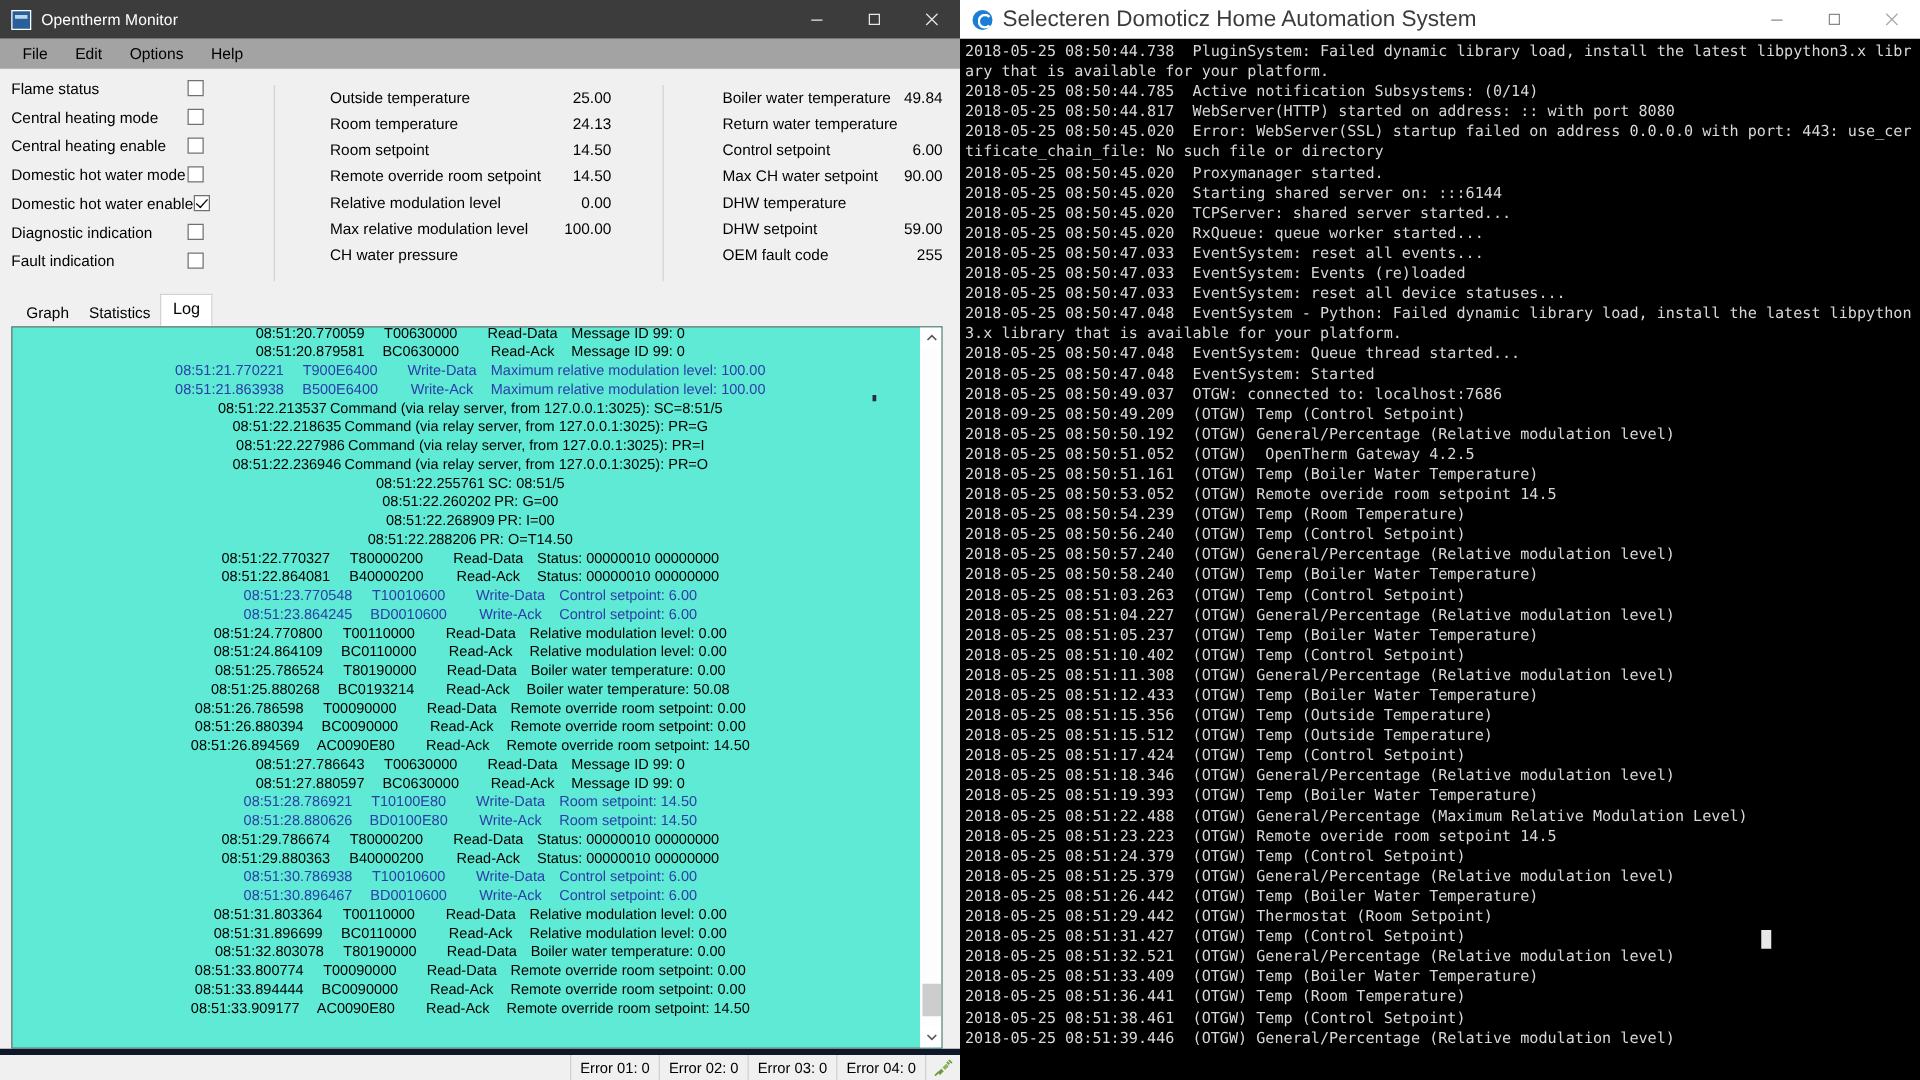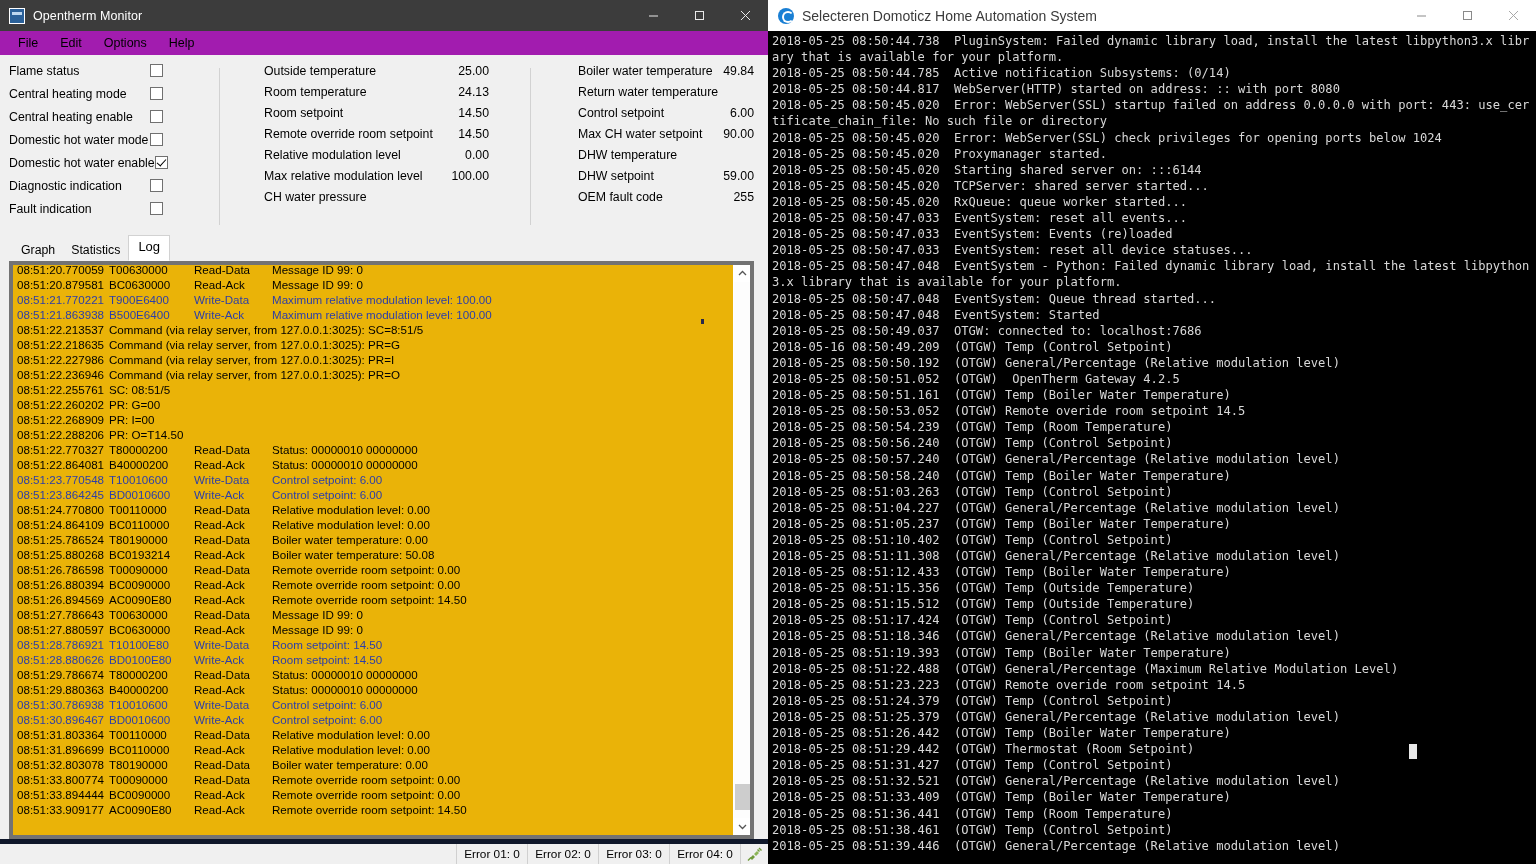--- a/index.html
+++ b/index.html
@@ -31,21 +31,21 @@
   }
   #otm-title-text { font-size: 12.5px; letter-spacing: .1px; }
   #otm-winbtns { margin-left: auto; display: flex; height: 31px; }
   #otm-winbtns .wb {
     width: 46px; height: 31px; display: flex; align-items: center; justify-content: center;
     color: #e8e8e8; font-size: 12px; line-height: 1;
   }
   .wb svg { display: block; }
 
   #otm-menubar {
-    height: 25px; background: #a21caf; display: flex; align-items: center;
+    height: 25px; background: #a3a3a3; display: flex; align-items: center;
     padding-left: 7px; flex: 0 0 25px; border-bottom: 1px solid #f0f0f0;
   }
   #otm-menubar .mi {
     font-size: 12.5px; color: #000; padding: 3px 11px;
   }
 
   
   #otm-info {
     display: flex; padding: 8px 0 6px 0; flex: 0 0 auto; height: 181px;
     background: #f0f0f0;
@@ -65,21 +65,21 @@
   .flagrow .flabel { flex: 1 1 auto; white-space: nowrap; }
   .cbox {
     width: 13px; height: 13px; border: 1px solid #707070; background: #fff;
     margin-right: 56px; position: relative; flex: none;
   }
   .cbox.checked:after {
     content: ""; position: absolute; left: 3px; top: 0px; width: 4px; height: 8px;
     border: solid #000; border-width: 0 1.6px 1.6px 0; transform: rotate(42deg);
   }
   .vrow {
-    display: flex; align-items: flex-start; height: 21px; font-size: 12.3px; color: #000;
+    display: flex; align-items: flex-end; height: 21px; font-size: 12.3px; color: #000;
   }
   .vrow .vlabel { white-space: nowrap; }
   .vrow .vval { margin-left: auto; text-align: right; white-space: nowrap; }
   #col-mid .vrow { padding-left: 45px; padding-right: 41px; }
   #col-right .vrow { padding-left: 48px; padding-right: 14px; }
 
   
   #otm-tabs {
     display: flex; align-items: flex-end; padding-left: 13px; height: 24px;
     flex: 0 0 24px; background: #f0f0f0;
@@ -88,23 +88,24 @@
     font-size: 12.3px; color: #000; padding: 3px 7px 4px 7px; line-height: 1.15;
     background: #f0f0f0; border: 1px solid transparent; position: relative; top: 1px;
   }
   .tab.active {
     background: #ffffff; border: 1px solid #d2d2d2; border-bottom-color: #ffffff;
     padding: 4px 9px 5px 9px; top: 0px; font-size: 13px;
   }
 
   
   #otm-logwrap {
-    margin: 0 14px 0 9px; flex: 1 1 auto; background: #eab308;
-    border: 4px solid #737373; position: relative; overflow: hidden;
+    margin: 0 14px 0 9px; flex: 1 1 auto; background: #5eead4;
+    border: 1px solid #737373; position: relative; overflow: hidden;
     display: flex;
+    text-align: center;
   }
   #otm-loglist {
     flex: 1 1 auto; padding: 1px 0 0 4px; overflow: hidden; position: relative;
   }
   .logline {
     font-size: 11.6px; line-height: 15px; white-space: pre; color: #000;
     font-family: "Liberation Sans", sans-serif;
   }
   .logline.blue { color: #2c3ea8; }
   .logline .c-time { display: inline-block; width: 92px; }
@@ -157,21 +158,21 @@
     height: 31px; flex: 0 0 31px; background: #ffffff; display: flex; align-items: center;
   }
   #dom-titlebar .dicon {
     width: 16px; height: 16px; margin-left: 10px; margin-right: 8px; border-radius: 50%;
     background: #1a7fd4; position: relative; flex: none;
   }
   #dom-titlebar .dicon:after {
     content: ""; position: absolute; left: 4px; top: 3px; width: 8px; height: 8px;
     border: 2px solid #ffffff; border-radius: 50%; border-right-color: transparent;
   }
-  #dom-title-text { font-size: 14px; color: #3b3b3b; }
+  #dom-title-text { font-size: 18px; color: #3b3b3b; }
   #dom-winbtns { margin-left: auto; display: flex; height: 31px; }
   #dom-winbtns .wb { width: 46px; height: 31px; display: flex; align-items: center;
     justify-content: center; color: #8a8a8a; }
   #dom-console {
     flex: 1 1 auto; overflow: hidden; padding: 2px 4px 0 4px; position: relative;
   }
   .cline {
     font-family: "DejaVu Sans Mono", monospace;
     font-size: 12.1px; line-height: 16.1px; color: #d8d8d8; white-space: pre-wrap;
     word-break: break-all;
@@ -415,33 +416,32 @@
             </svg>
         </div>
       </div>
     </div>
     <div id="dom-console">
 
     <div class="cline">2018-05-25 08:50:44.738  PluginSystem: Failed dynamic library load, install the latest libpython3.x library that is available for your platform.</div>
         <div class="cline">2018-05-25 08:50:44.785  Active notification Subsystems: (0/14)</div>
         <div class="cline">2018-05-25 08:50:44.817  WebServer(HTTP) started on address: :: with port 8080</div>
         <div class="cline">2018-05-25 08:50:45.020  Error: WebServer(SSL) startup failed on address 0.0.0.0 with port: 443: use_certificate_chain_file: No such file or directory</div>
-        <div class="cline">2018-05-25 08:50:45.020  Error: WebServer(SSL) check privileges for opening ports below 1024</div>
         <div class="cline">2018-05-25 08:50:45.020  Proxymanager started.</div>
         <div class="cline">2018-05-25 08:50:45.020  Starting shared server on: :::6144</div>
         <div class="cline">2018-05-25 08:50:45.020  TCPServer: shared server started...</div>
         <div class="cline">2018-05-25 08:50:45.020  RxQueue: queue worker started...</div>
         <div class="cline">2018-05-25 08:50:47.033  EventSystem: reset all events...</div>
         <div class="cline">2018-05-25 08:50:47.033  EventSystem: Events (re)loaded</div>
         <div class="cline">2018-05-25 08:50:47.033  EventSystem: reset all device statuses...</div>
         <div class="cline">2018-05-25 08:50:47.048  EventSystem - Python: Failed dynamic library load, install the latest libpython3.x library that is available for your platform.</div>
         <div class="cline">2018-05-25 08:50:47.048  EventSystem: Queue thread started...</div>
         <div class="cline">2018-05-25 08:50:47.048  EventSystem: Started</div>
         <div class="cline">2018-05-25 08:50:49.037  OTGW: connected to: localhost:7686</div>
-        <div class="cline">2018-05-16 08:50:49.209  (OTGW) Temp (Control Setpoint)</div>
+        <div class="cline">2018-09-25 08:50:49.209  (OTGW) Temp (Control Setpoint)</div>
         <div class="cline">2018-05-25 08:50:50.192  (OTGW) General/Percentage (Relative modulation level)</div>
         <div class="cline">2018-05-25 08:50:51.052  (OTGW)  OpenTherm Gateway 4.2.5</div>
         <div class="cline">2018-05-25 08:50:51.161  (OTGW) Temp (Boiler Water Temperature)</div>
         <div class="cline">2018-05-25 08:50:53.052  (OTGW) Remote overide room setpoint 14.5</div>
         <div class="cline">2018-05-25 08:50:54.239  (OTGW) Temp (Room Temperature)</div>
         <div class="cline">2018-05-25 08:50:56.240  (OTGW) Temp (Control Setpoint)</div>
         <div class="cline">2018-05-25 08:50:57.240  (OTGW) General/Percentage (Relative modulation level)</div>
         <div class="cline">2018-05-25 08:50:58.240  (OTGW) Temp (Boiler Water Temperature)</div>
         <div class="cline">2018-05-25 08:51:03.263  (OTGW) Temp (Control Setpoint)</div>
         <div class="cline">2018-05-25 08:51:04.227  (OTGW) General/Percentage (Relative modulation level)</div>

